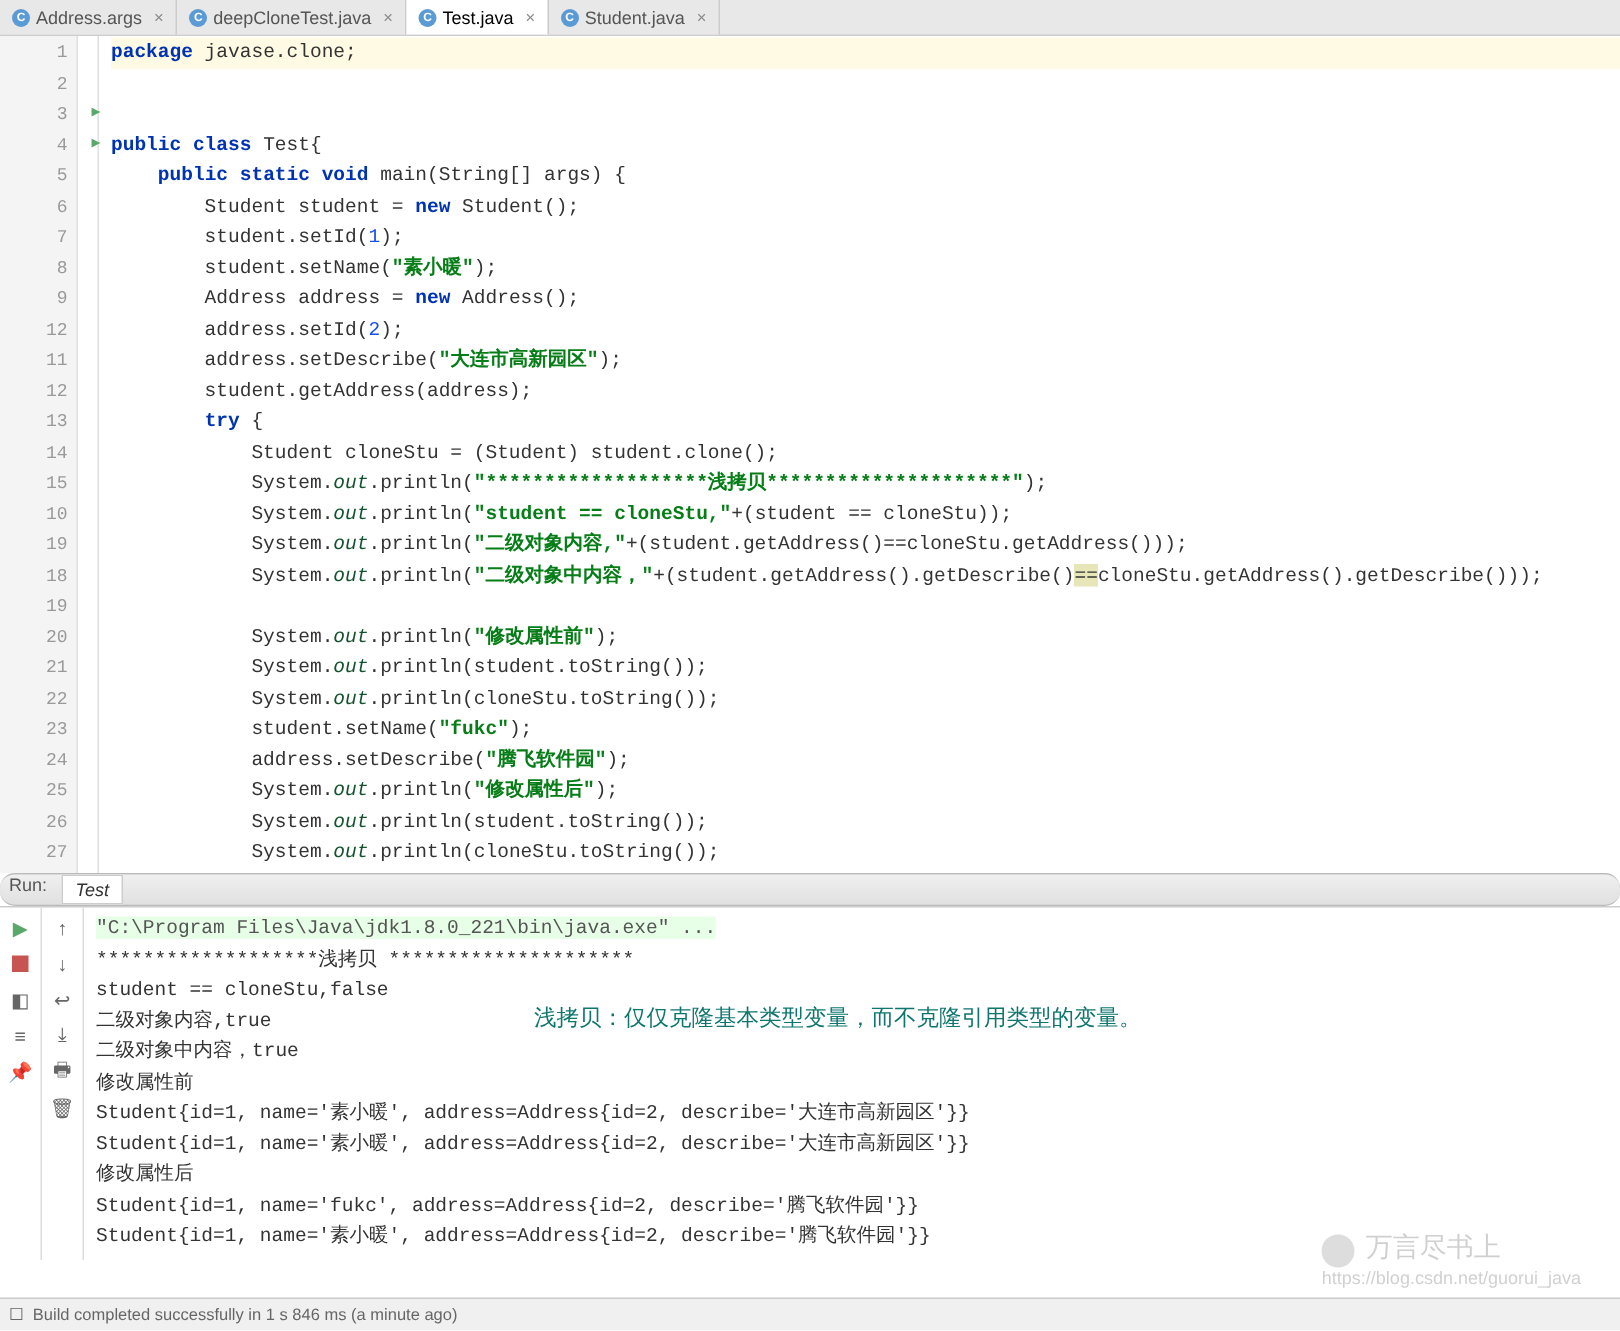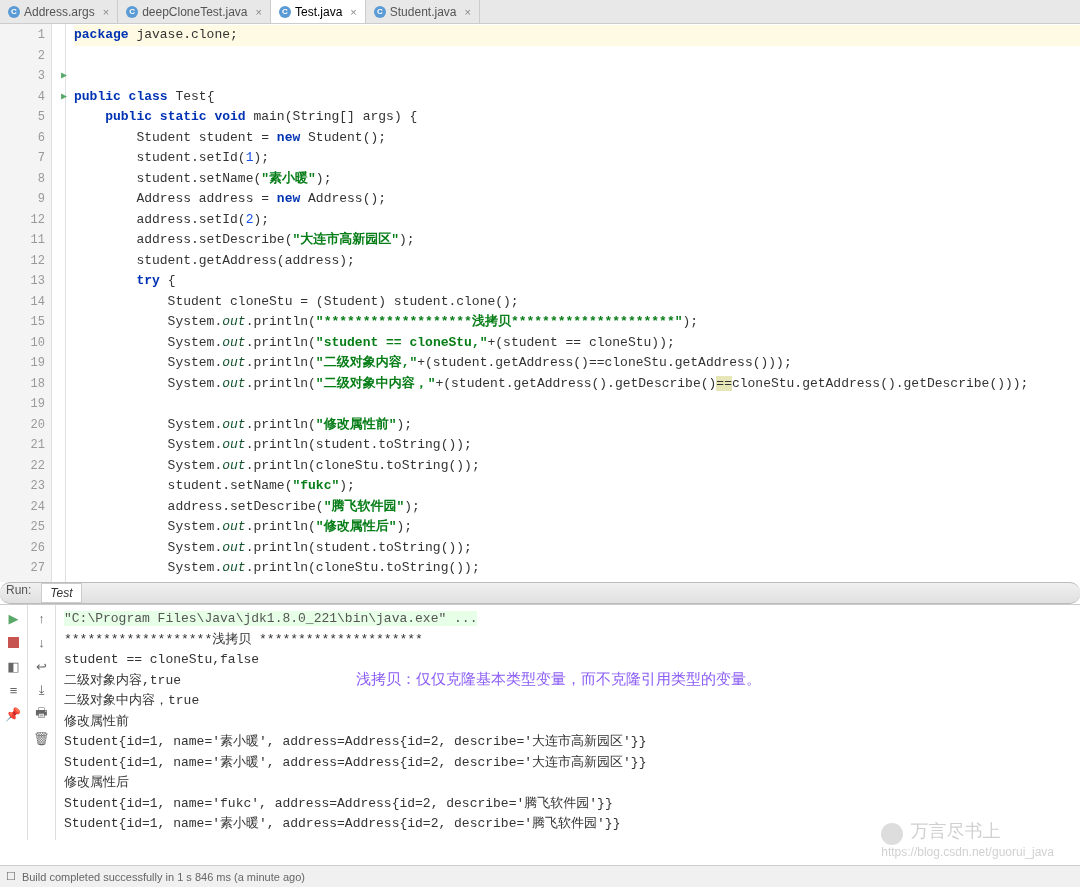--- a/index.html
+++ b/index.html
@@ -130,21 +130,21 @@
     line-height:20.5px;
     padding:4px 8px;
     color:#333;
     position:relative;
     white-space:pre;
     overflow:hidden;
   }
   .cmd { background:#e6ffe6; color:#555; }
   .annotation {
     position:absolute;
-    color:#8b5cf6; font-size:15px;
+    color:#0f766e; font-size:15px;
     left:300px; top:64px;
     font-family:"Segoe UI",Arial,sans-serif;
   }
   .status-bar {
     position:absolute; bottom:0; left:0; right:0;
     background:#f0f0f0; border-top:1px solid #ccc;
     height:22px; display:flex;align-items:center;
     padding:0 6px; font-size:11px; color:#666; gap:6px;
   }
   .watermark {

